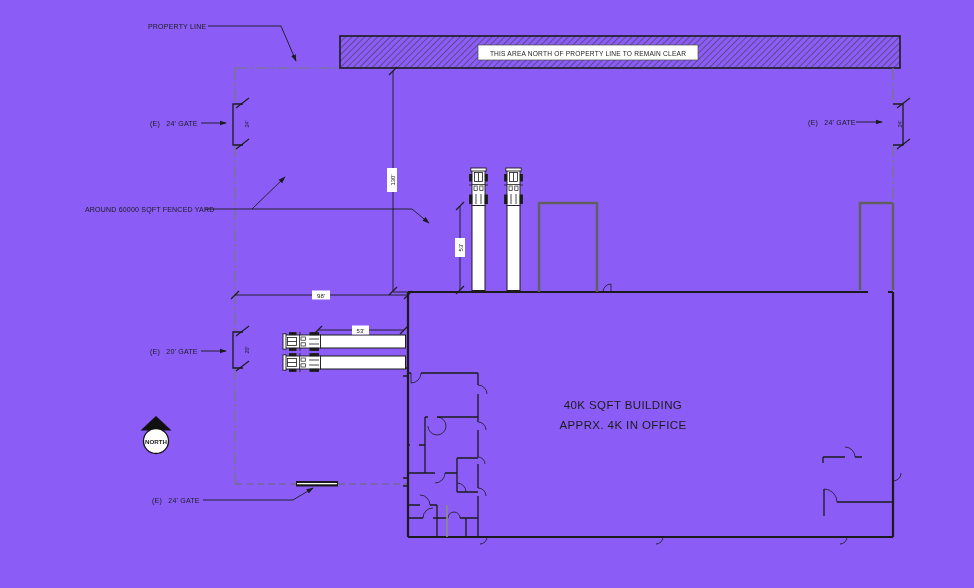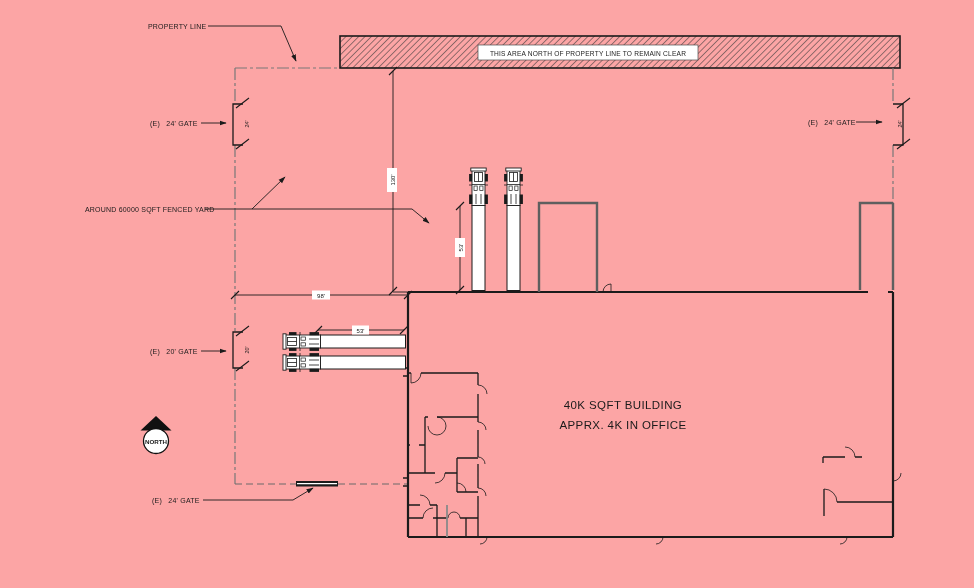--- a/index.html
+++ b/index.html
@@ -1,16 +1,16 @@
 <!DOCTYPE html>
 <html><head>
 <meta charset="utf-8">
 <style>
   html,body{margin:0;padding:0;background:#fff;}
-  .stage{position:relative;width:974px;height:588px;background:#fca5a5;overflow:hidden;
+  .stage{position:relative;width:974px;height:588px;background:#8b5cf6;overflow:hidden;
          font-family:"Liberation Sans", sans-serif;}
   svg{position:absolute;left:0;top:0;}
   text{fill:#1b1b1b;}
   .lbl{font-size:7px;letter-spacing:.2px;}
   .note{font-size:6.6px;letter-spacing:.2px;}
   .big{font-size:11.5px;letter-spacing:.4px;}
   .dim{font-size:6px;}
   .dimsm{font-size:5.5px;}
   .north{font-size:6.2px;font-weight:bold;}
   .thin{stroke:#1b1b1b;stroke-width:.9;fill:none;}

